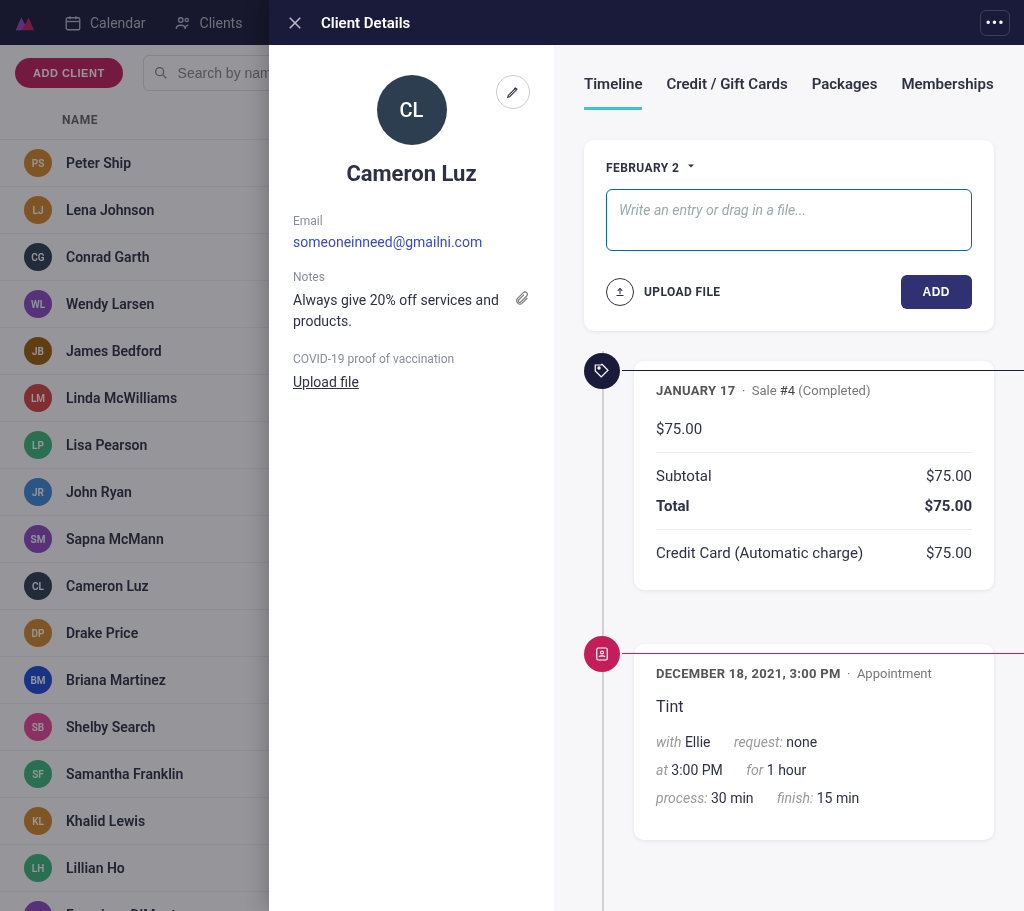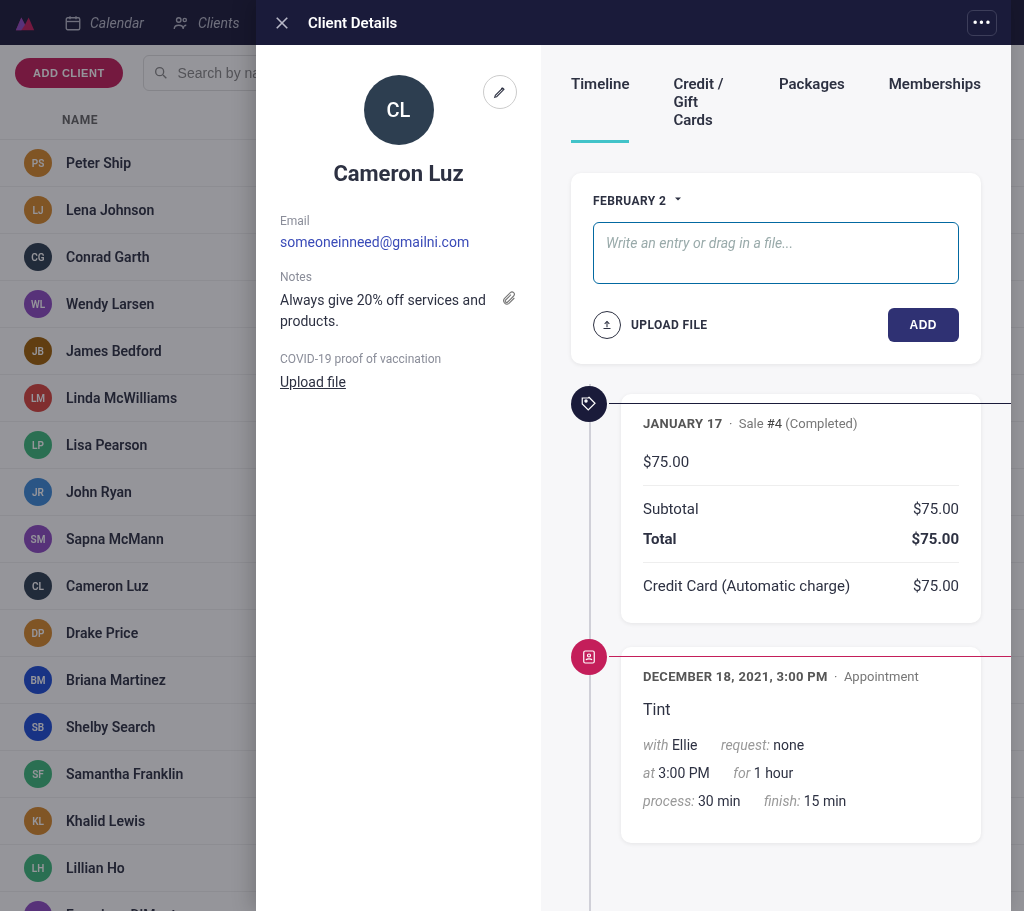--- a/index.html
+++ b/index.html
@@ -1,77 +1,77 @@
 <!DOCTYPE html>
 <html><head>
 <meta charset="utf-8">
 <style>
 * { box-sizing: border-box; margin: 0; padding: 0; }
 body { font-family: -apple-system, BlinkMacSystemFont, "Segoe UI", Roboto, sans-serif; width: 1024px; height: 911px; overflow: hidden; position: relative; background: #fff; color: #2d3142; }
 .topnav { height: 45px; background: #1a1b3a; display: flex; align-items: center; padding: 0 14px; gap: 28px; }
 .logo-icon { width: 22px; height: 22px; display: flex; }
 .logo-icon svg { width: 22px; height: 22px; }
-.nav-item { display: flex; align-items: center; gap: 8px; color: #B8B9C8; font-size: 14px; cursor: pointer; font-style: italic; }
+.nav-item { display: flex; align-items: center; gap: 8px; color: #B8B9C8; font-size: 14px; cursor: pointer; }
 .nav-icon { width: 18px; height: 18px; }
 .toolbar-row { height: 56px; display: flex; align-items: center; padding: 0 15px; gap: 20px; }
 .add-client-btn { background: #c41e5a; color: #fff; border: none; border-radius: 18px; padding: 9px 18px; font-size: 11px; font-weight: 700; letter-spacing: 0.5px; cursor: pointer; text-align: right; }
 .search-box { flex: 1; position: relative; }
 .search-box input { width: 100%; border: 1px solid #e0e0e0; border-radius: 6px; padding: 9px 12px 9px 34px; font-size: 14px; color: #333; }
 .search-box input::placeholder { color: #888; }
 .search-icn { position: absolute; left: 10px; top: 50%; transform: translateY(-50%); width: 16px; height: 16px; }
 .list-header { padding: 12px 62px; font-size: 12px; font-weight: 700; color: #666; letter-spacing: 0.5px; border-bottom: 1px solid #eee; }
 .clients-list { }
 .client-row { display: flex; align-items: center; padding: 9px 24px; gap: 14px; border-bottom: 1px solid #f0f0f0; cursor: pointer; }
 .avatar { width: 28px; height: 28px; border-radius: 50%; display: flex; align-items: center; justify-content: center; font-size: 10px; font-weight: 600; color: #fff; flex-shrink: 0; }
 .client-name { font-size: 14px; font-weight: 600; color: #2d3142; }
 
 
 .dim-overlay { position: absolute; inset: 0; background: rgba(20,20,30,0.45); pointer-events: none; }
 
 
-.panel { position: absolute; top: 0; right: 13px; width: 755px; height: 100%; display: flex; flex-direction: column; background: #fff; box-shadow: -4px 0 20px rgba(0,0,0,0.2); }
+.panel { position: absolute; top: 0; right: 0; width: 755px; height: 100%; display: flex; flex-direction: column; background: #fff; box-shadow: -4px 0 20px rgba(0,0,0,0.2); }
 .panel-header { height: 45px; background: #1a1b3a; display: flex; align-items: center; padding: 0 14px; color: #fff; }
 .close-btn { width: 24px; height: 24px; display: flex; align-items: center; justify-content: center; cursor: pointer; margin-right: 14px; }
 .panel-title { font-size: 15px; font-weight: 600; flex: 1; }
 .more-btn { width: 30px; height: 26px; border: 1px solid #3d3e5a; border-radius: 6px; display: flex; align-items: center; justify-content: center; cursor: pointer; color: #fff; font-size: 16px; letter-spacing: 1px; }
 .panel-body { flex: 1; display: flex; overflow: hidden; }
 .left-col { width: 285px; background: #fff; padding: 30px 24px; overflow-y: auto; }
 .right-col { flex: 1; background: #f7f7f9; display: flex; flex-direction: column; overflow-y: auto; }
 
 .profile-head { position: relative; text-align: center; }
 .big-avatar { width: 70px; height: 70px; border-radius: 50%; background: #2d3e50; color: #fff; display: flex; align-items: center; justify-content: center; font-size: 20px; font-weight: 500; margin: 0 auto 16px; }
 .edit-circle { position: absolute; top: 0; right: 0; width: 34px; height: 34px; border: 1px solid #ccc; border-radius: 50%; display: flex; align-items: center; justify-content: center; cursor: pointer; }
 .client-title { font-size: 22px; font-weight: 700; color: #2d3142; margin-bottom: 28px; }
 
 .field { margin-bottom: 20px; text-align: left; }
 .field-label { font-size: 12px; color: #8a8d99; margin-bottom: 6px; }
 .field-value { font-size: 14px; color: #3a4bb8; word-break: break-all; }
 .notes-row { display: flex; align-items: flex-start; }
 .notes-text { flex: 1; font-size: 14px; color: #2d3142; line-height: 1.5; }
 .link-underline { text-decoration: underline; color: #2d3142; cursor: pointer; font-size: 14px; }
 
-.tabs-row { display: flex; padding: 30px 30px 0 30px; gap: 44px; border-bottom: none; }
+.tabs-row { display: flex; padding: 30px 30px 0 30px; gap: 24px; border-bottom: none; text-align: right; }
 .tab { font-size: 15px; font-weight: 600; color: #2d3142; padding-bottom: 14px; cursor: pointer; }
 .tab.active { border-bottom: 3px solid #42c3c9; }
 
 .entry-card { margin: 30px 30px 0 30px; background: #fff; border-radius: 10px; box-shadow: 0 1px 4px rgba(0,0,0,0.08); padding: 20px 22px 22px; }
 .date-picker { display: flex; align-items: center; gap: 6px; font-size: 12px; font-weight: 700; letter-spacing: 0.4px; color: #2d3142; margin-bottom: 14px; cursor: pointer; }
 .entry-textarea { width: 100%; border: 1px solid #0369a1; border-radius: 6px; padding: 12px; font-size: 14px; font-style: italic; color: #9aa; resize: none; height: 62px; font-family: inherit; }
 .entry-textarea::placeholder { color: #9aa; font-style: italic; }
 .entry-actions { display: flex; align-items: center; justify-content: space-between; margin-top: 20px; }
 .upload-action { display: flex; align-items: center; gap: 10px; cursor: pointer; font-size: 12px; font-weight: 700; letter-spacing: 0.4px; }
 .upload-circle { width: 28px; height: 28px; border: 1px solid #2d3142; border-radius: 50%; display: flex; align-items: center; justify-content: center; }
 .add-btn { background: #2f3173; color: #fff; border: none; border-radius: 6px; padding: 10px 22px; font-size: 12px; font-weight: 700; letter-spacing: 0.5px; cursor: pointer; }
 
 .past-row { display: flex; justify-content: center; margin: 40px 0 20px; }
 .past-pill { border: 1px solid #bbb; border-radius: 20px; padding: 7px 22px; font-size: 14px; color: #555; cursor: pointer; }
 
 .timeline-wrap { position: relative; padding-left: 50px; margin: 10px 30px 30px 30px; }
 .timeline-line { position: absolute; left: 18px; top: 10px; bottom: -100px; width: 2px; background: #d0d0d8; }
-.timeline-item { position: relative; margin-bottom: 24px; }
+.timeline-item { position: relative; margin-bottom: 54px; }
 .timeline-node { position: absolute; left: -50px; top: -8px; width: 36px; height: 36px; border-radius: 50%; display: flex; align-items: center; justify-content: center; }
 .timeline-node.navy { background: #1a1b3a; }
 .timeline-node.magenta { background: #c41e5a; }
 .timeline-hr { position: absolute; left: -12px; right: -30px; top: 9px; height: 1px; }
 .timeline-hr.navy { background: #1a1b3a; }
 .timeline-hr.magenta { background: #c41e5a; }
 
 .event-card { background: #fff; border-radius: 10px; box-shadow: 0 1px 4px rgba(0,0,0,0.08); padding: 22px; margin-top: 20px; }
 .event-meta { font-size: 13px; color: #777; margin-bottom: 16px; }
 .event-meta .date-strong { font-weight: 700; color: #555; letter-spacing: 0.3px; }
@@ -180,21 +180,21 @@
     </div>
     <div class="client-row">
       <div class="avatar" style="background: rgb(217, 138, 43);">DP</div>
       <div class="client-name">Drake Price</div>
     </div>
     <div class="client-row">
       <div class="avatar" style="background: #1d4ed8;">BM</div>
       <div class="client-name">Briana Martinez</div>
     </div>
     <div class="client-row">
-      <div class="avatar" style="background: #1d4ed8;">SB</div>
+      <div class="avatar" style="background: #ec4899;">SB</div>
       <div class="client-name">Shelby Search</div>
     </div>
     <div class="client-row">
       <div class="avatar" style="background: rgb(61, 187, 124);">SF</div>
       <div class="client-name">Samantha Franklin</div>
     </div>
     <div class="client-row">
       <div class="avatar" style="background: rgb(217, 138, 43);">KL</div>
       <div class="client-name">Khalid Lewis</div>
     </div>

